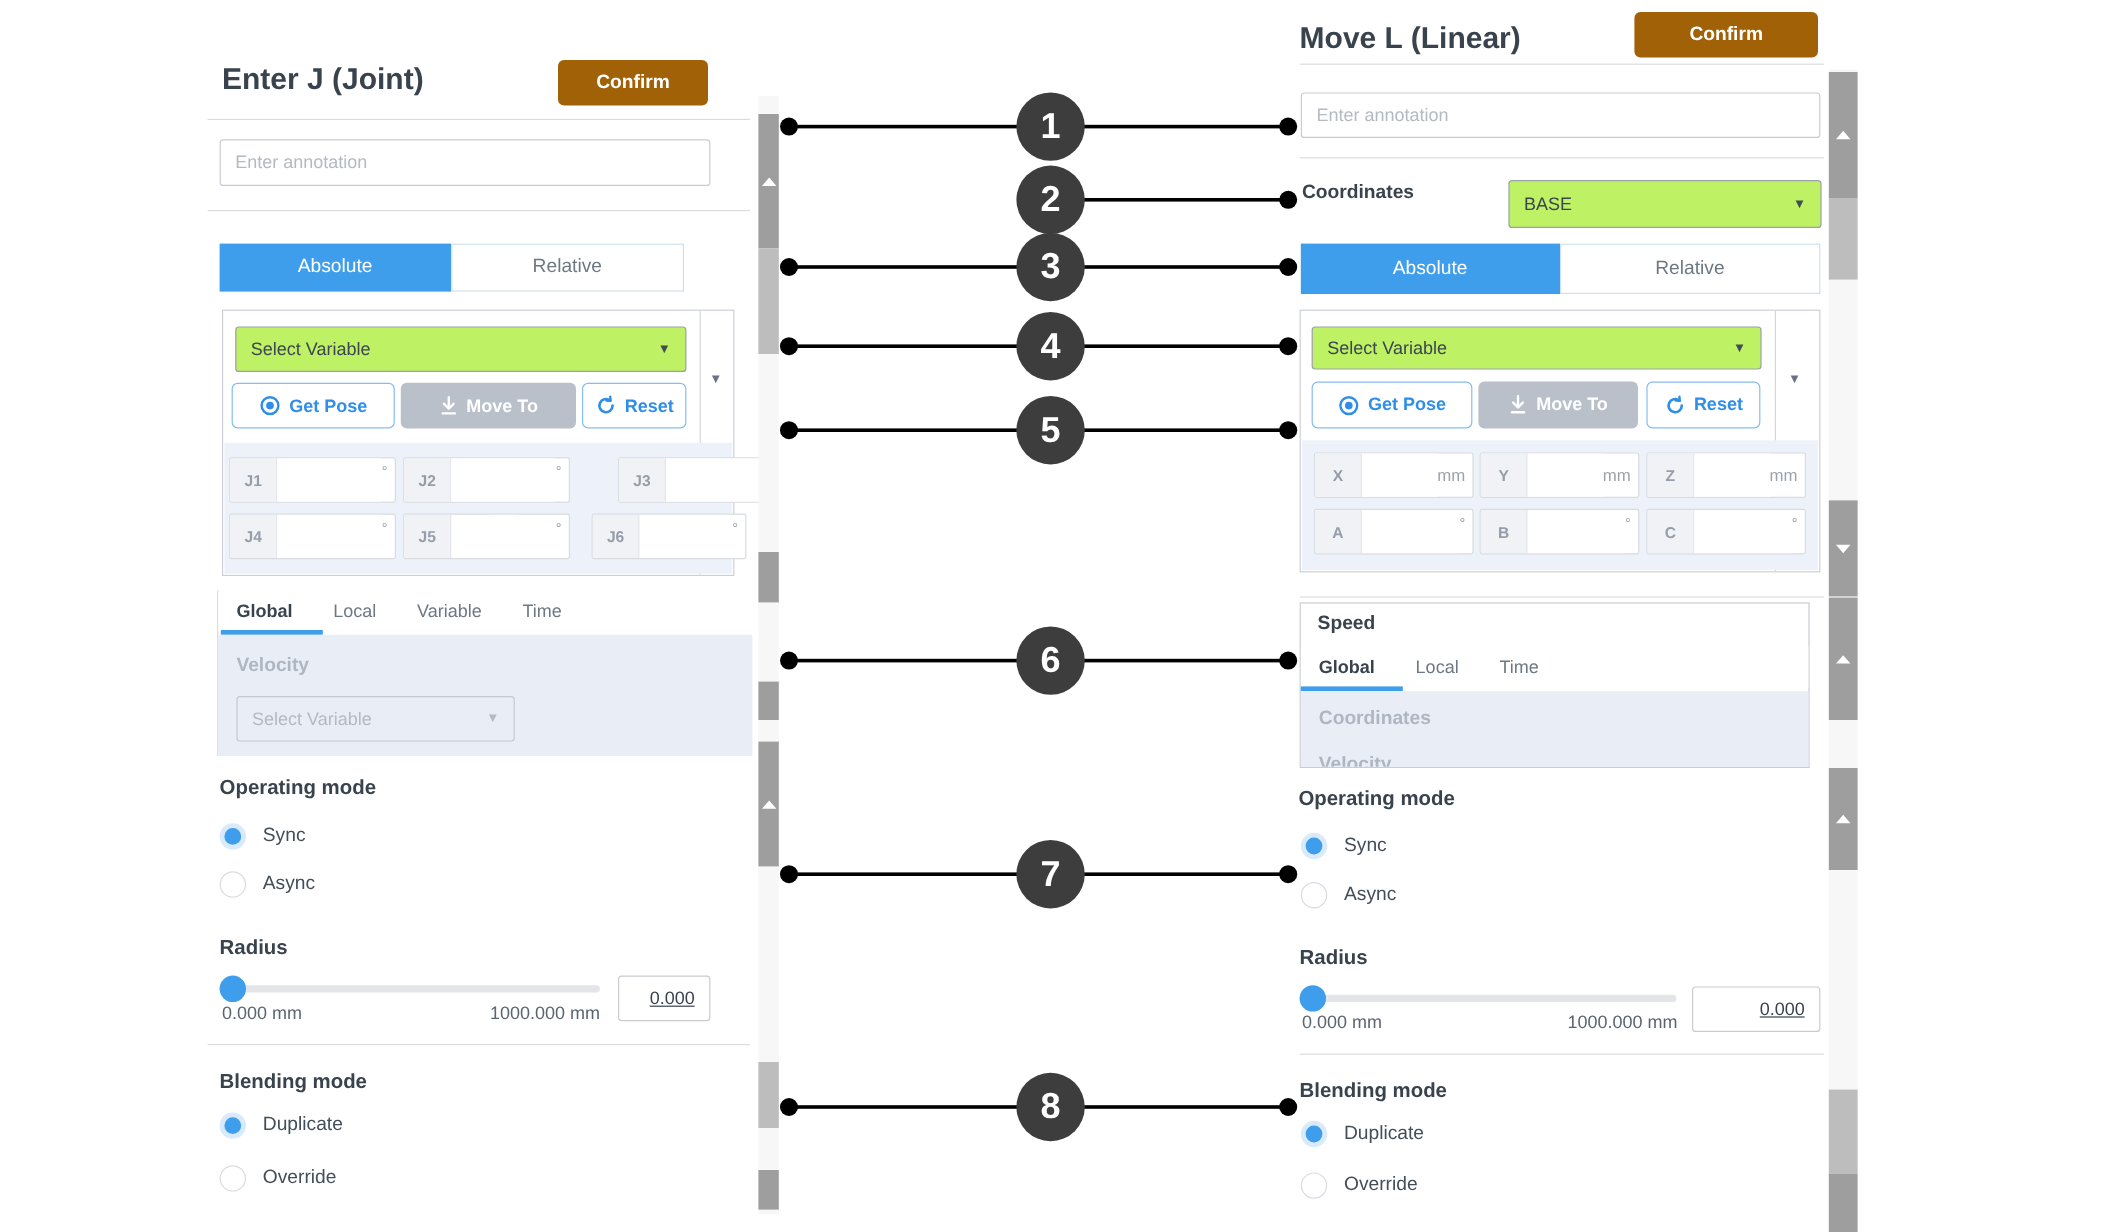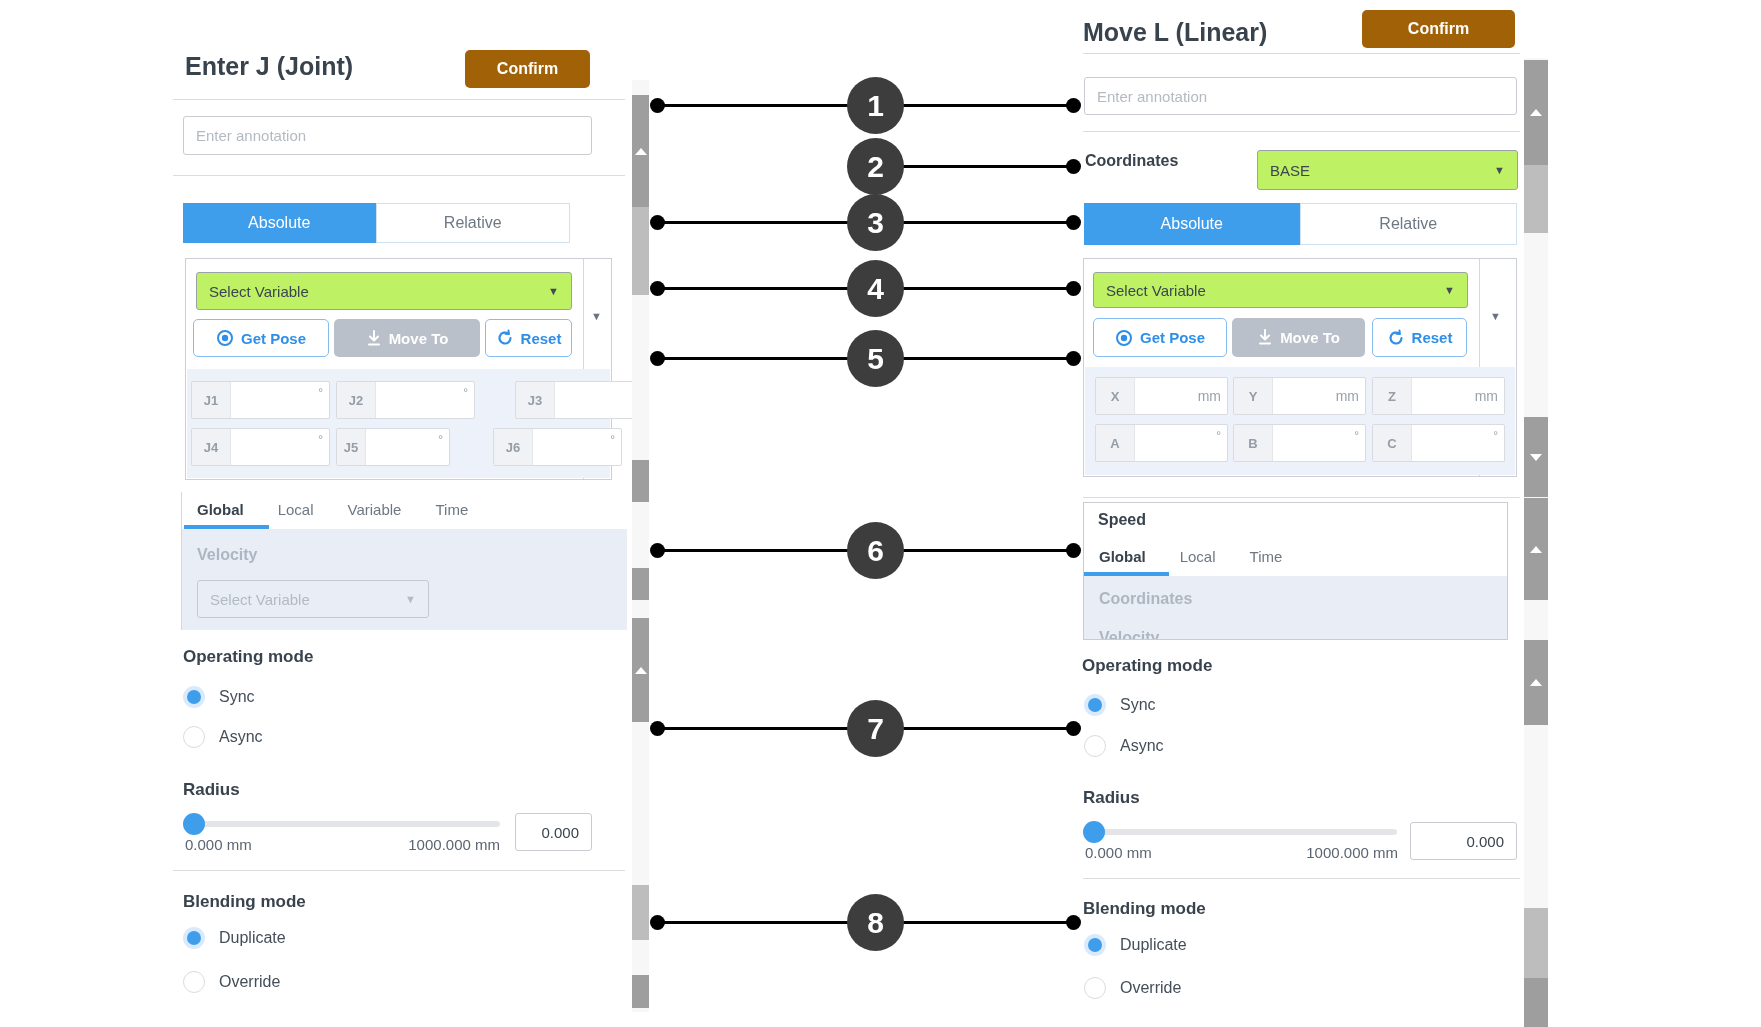--- a/index.html
+++ b/index.html
@@ -47,21 +47,21 @@
   .radio-row{position:absolute;display:flex;align-items:center;gap:14px;cursor:pointer;}
   .radio{width:22px;height:22px;border-radius:50%;box-sizing:border-box;position:relative;}
   .radio.on{background:#d8eafc;}
   .radio.on::after{content:"";position:absolute;left:4px;top:4px;width:14px;height:14px;border-radius:50%;background:#3f9eeb;}
   .radio.off{background:#fff;border:1px solid #d9dce0;}
   .radio-label{font-size:16px;color:#434e59;}
   .slider-track{position:absolute;height:6px;border-radius:3px;background:#e3e5e9;}
   .slider-thumb{position:absolute;width:22px;height:22px;border-radius:50%;background:#3f9eeb;cursor:pointer;}
   .range-label{position:absolute;font-size:15px;color:#5b6572;}
   .num-input{position:absolute;border:1px solid #c9ccd1;border-radius:3px;font-size:15px;color:#39434e;
-       text-align:right;padding:0 12px;box-sizing:border-box;outline:none;font-family:inherit;}
+       text-align:right;padding:0 12px;box-sizing:border-box;outline:none;font-family:inherit;text-decoration:underline;}
   
   .c-line{position:absolute;height:3px;background:#000;}
   .c-dot{position:absolute;width:15px;height:15px;border-radius:50%;background:#000;}
   .c-circle{position:absolute;width:57px;height:57px;border-radius:50%;background:#3d3d3d;color:#fff;
        display:flex;align-items:center;justify-content:center;font-size:30px;font-weight:bold;}
   
   .sb-track{position:absolute;background:#f7f7f8;}
   .sb-thumb{position:absolute;left:0;right:0;background:#9e9e9e;display:flex;align-items:center;justify-content:center;cursor:pointer;}
   .sb-thumb.lt{background:#bdbdbd;}
   .sb-arrow{width:0;height:0;border-left:6px solid transparent;border-right:6px solid transparent;}
@@ -132,21 +132,21 @@
   <div class="field" style="left:481px;top:381px;width:129px;margin-left:34px;">
     <span class="chip">J3</span>
     <input style="">
       <span class="unit">°</span>
   </div>
   <div class="field" style="left:191px;top:428px;width:139px;">
     <span class="chip">J4</span>
     <input style="">
       <span class="unit">°</span>
   </div>
-  <div class="field" style="left:336px;top:428px;width:114px;gap:32px;">
+  <div class="field" style="left:336px;top:428px;width:139px;gap:32px;">
     <span class="chip">J5</span>
     <input style="">
       <span class="unit">°</span>
   </div>
   <div class="field" style="left:493px;top:428px;width:129px;">
     <span class="chip">J6</span>
     <input style="">
       <span class="unit">°</span>
   </div>
 

